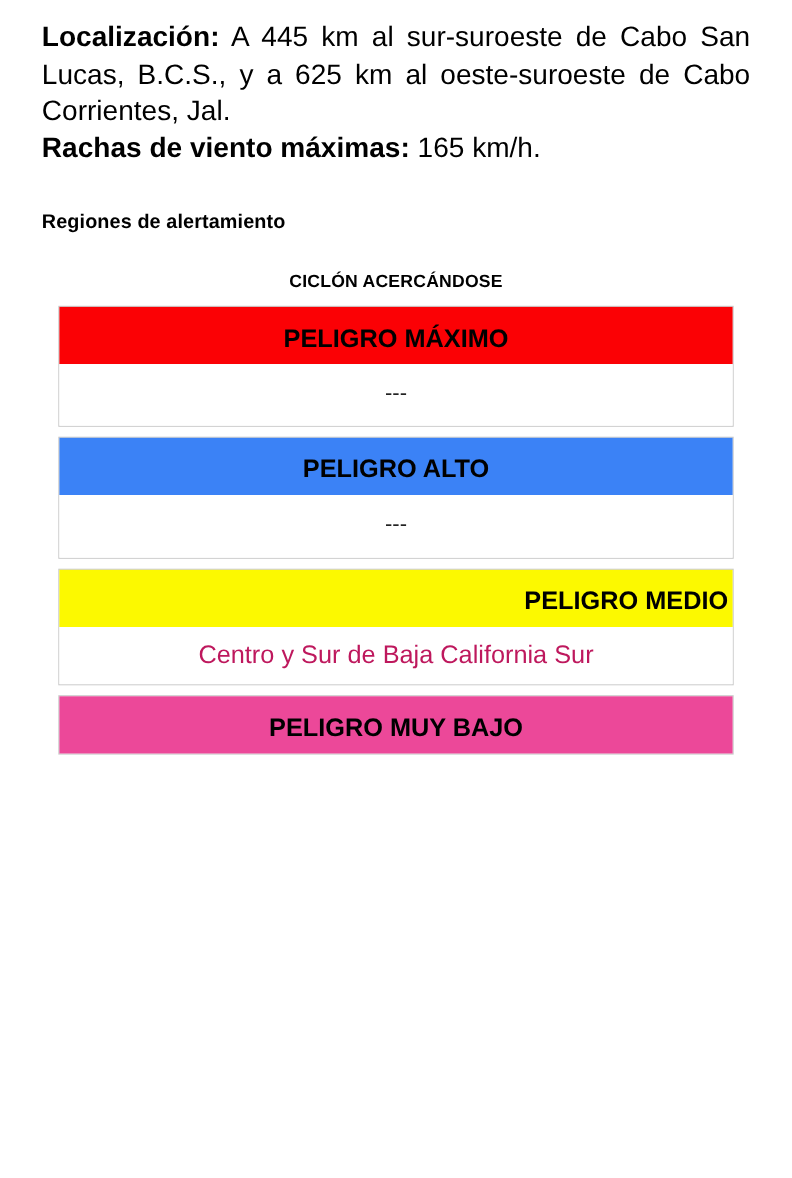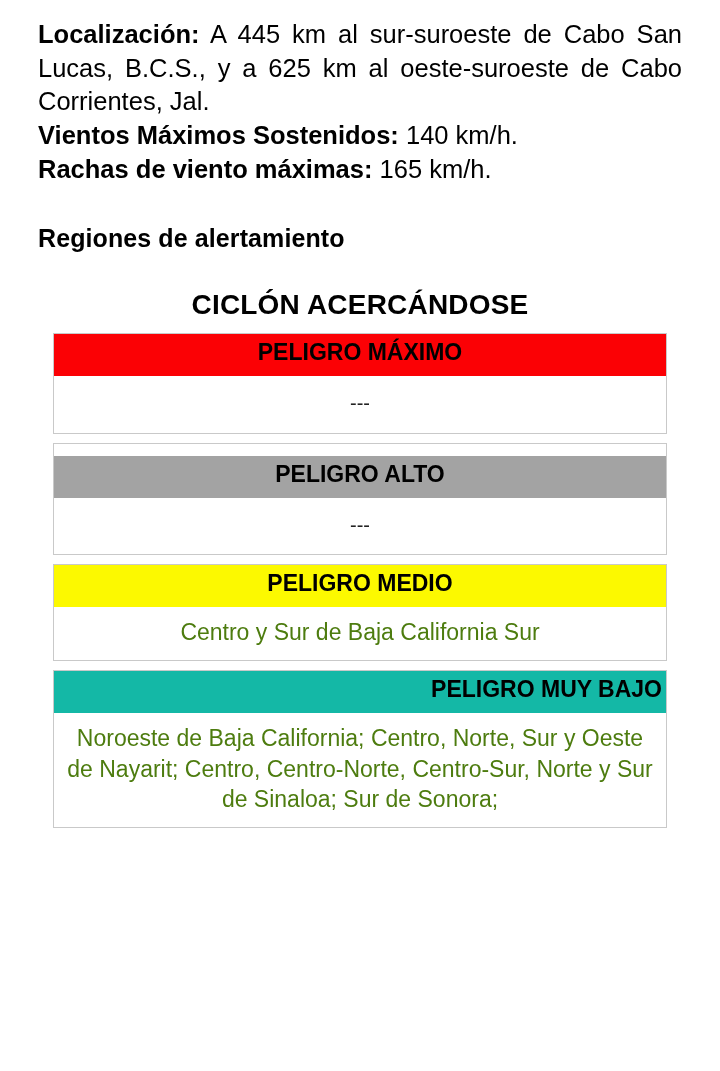--- a/index.html
+++ b/index.html
@@ -29,108 +29,103 @@
   .info-line {
     margin: 0 0 0 0;
   }
   .info-line .lbl {
     font-weight: bold;
   }
   .info-line .val {
     font-weight: normal;
   }
   .section-title {
-    font-size: 25px;
+    font-size: 18px;
     font-weight: bold;
     margin-top: 38px;
     margin-bottom: 0;
     letter-spacing: 0.1px;
   }
   .table-heading {
     text-align: center;
-    font-size: 28px;
+    font-size: 16px;
     font-weight: bold;
     margin-top: 36px;
     margin-bottom: 12px;
     letter-spacing: 0.2px;
   }
   .levels {
     width: 614px;
     margin: 0 auto;
   }
   .level {
     margin-bottom: 9px;
     border: 1px solid #c9c9c9;
     box-sizing: border-box;
   }
   .level-header {
     text-align: center;
     font-size: 23px;
     font-weight: bold;
-    padding: 5px 4px 10px 4px;
+    padding: 15px 4px 10px 4px;
     box-sizing: border-box;
     color: #000000;
   }
   .level-body {
     background: #ffffff;
     text-align: center;
     font-size: 23px;
     line-height: 1.33;
     padding: 10px 12px 12px 12px;
     box-sizing: border-box;
-    color: #4d7c0f;
+    color: #be185d;
   }
   .level-body.dashes {
     font-size: 20px;
     padding-top: 14px;
     padding-bottom: 16px;
     color: #222;
   }
 </style>
 </head>
 <body>
 
 <div class="page">
 
   <div class="info-block">
     <p class="info-line">
       <span class="lbl">Localización:</span>
       <span class="val">A 445 km al sur-suroeste de Cabo San Lucas, B.C.S., y a 625 km al oeste-suroeste de Cabo Corrientes, Jal.</span>
     </p>
     <p class="info-line">
-      <span class="lbl">Vientos Máximos Sostenidos:</span>
-      <span class="val">140 km/h.</span>
-    </p>
-    <p class="info-line">
       <span class="lbl">Rachas de viento máximas:</span>
       <span class="val">165 km/h.</span>
     </p>
   </div>
 
   <h2 class="section-title">Regiones de alertamiento</h2>
 
   <div class="table-heading">CICLÓN ACERCÁNDOSE</div>
 
   <div class="levels">
 
     <div class="level">
       <div class="level-header" id="hdr0" style="background-color: rgb(251, 1, 5);">PELIGRO MÁXIMO</div>
       <div class="level-body dashes">---</div>
     </div>
 
     <div class="level">
-      <div class="level-header" id="hdr1" style="background-color: #a3a3a3; margin-top: 12px;">PELIGRO ALTO</div>
+      <div class="level-header" id="hdr1" style="background-color: #3b82f6;">PELIGRO ALTO</div>
       <div class="level-body dashes">---</div>
     </div>
 
     <div class="level">
-      <div class="level-header" id="hdr2" style="background-color: rgb(252, 249, 0);">PELIGRO MEDIO</div>
+      <div class="level-header" id="hdr2" style="background-color: rgb(252, 249, 0); text-align: right;">PELIGRO MEDIO</div>
       <div class="level-body">Centro y Sur de Baja California Sur</div>
     </div>
 
 
     <div class="level">
-      <div class="level-header" id="hdr4" style="background-color: #14b8a6; text-align: right;">PELIGRO MUY BAJO</div>
-      <div class="level-body">Noroeste de Baja California; Centro, Norte, Sur y Oeste de Nayarit; Centro, Centro-Norte, Centro-Sur, Norte y Sur de Sinaloa; Sur de Sonora;</div>
+      <div class="level-header" id="hdr4" style="background-color: #ec4899;">PELIGRO MUY BAJO</div>
     </div>
 
   </div>
 </div>
 
 </body></html>

